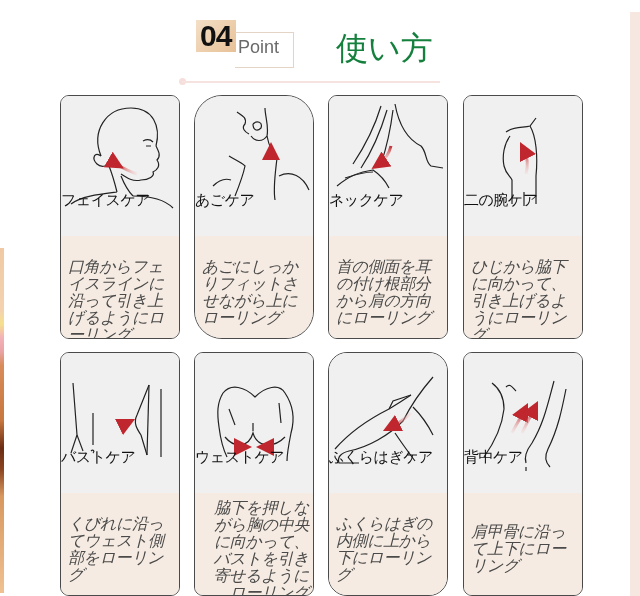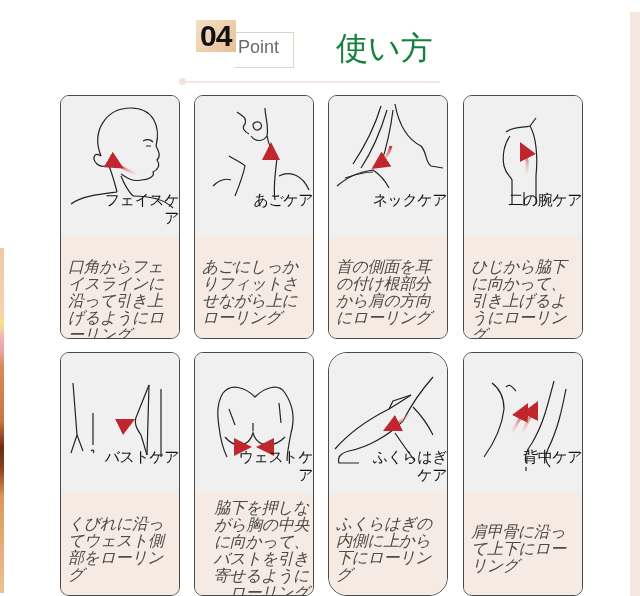--- a/index.html
+++ b/index.html
@@ -53,22 +53,22 @@
     position: absolute; width: 120px; height: 244px;
     border: 1.5px solid #4a4a4a; border-radius: 9px; overflow: hidden;
     background: #f0f0f0; box-sizing: border-box;
   }
   .card .art {
     position: absolute; left: 0; top: 0; width: 100%; height: 140px;
     background: #f0f0f0;
   }
   .card .art svg { position: absolute; left: 0; top: 0; }
   .card .label {
-    position: absolute; left: 0; right: 0; top: 95px; text-align: right;
-    font-size: 15px; line-height: 18px; color: #111; letter-spacing: -0.5px; padding-left: 32px;
+    position: absolute; left: 0; right: 0; top: 95px; text-align: left;
+    font-size: 15px; line-height: 18px; color: #111; letter-spacing: -0.5px;
   }
   .card .desc-area {
     position: absolute; left: 0; top: 140px; width: 100%; bottom: 0;
     background: #f5ebe2;
   }
   .card .desc {
     position: absolute; left: 7px; right: 4px; top: 22px;
     font-size: 16px; line-height: 17px; color: #4a4a4a;
     letter-spacing: -0.4px; word-break: break-all; font-style: italic;
   }
@@ -119,21 +119,21 @@
       <path d="M72,100 C90,100 104,104 112,112"></path>
       <path d="M55,68 C62,72 70,76 76,78" stroke="url(#ar)" stroke-width="3" marker-start="url(#ah)"></path>
     </svg>
   </div>
   <div class="label">フェイスケア</div>
   <div class="desc-area">
     <div class="desc">口角からフェイスラインに沿って引き上げるようにローリング</div>
   </div>
 </div>
 
-<div class="card" style="left:194px; top:95px;">
+<div class="card" style="left:194px; top:95px;border-radius:28px;">
   <div class="art">
     <svg width="120" height="140" viewBox="0 0 120 140" fill="none" stroke="#222" stroke-width="1.2">
       <path d="M42,16 C48,20 52,22 50,28 C46,32 50,36 54,38"></path>
       <path d="M58,28 C62,24 68,26 66,32 C62,36 58,34 58,28"></path>
       <path d="M56,40 C60,46 68,46 72,40 C74,30 70,20 70,12"></path>
       <path d="M72,40 C74,50 78,58 82,62"></path>
       <path d="M34,60 C40,64 46,66 50,70 C48,80 44,90 40,100"></path>
       <path d="M82,62 C80,80 78,92 80,104"></path>
       <path d="M18,90 C24,84 30,82 36,84"></path>
       <path d="M84,80 C96,74 108,80 114,94"></path>

